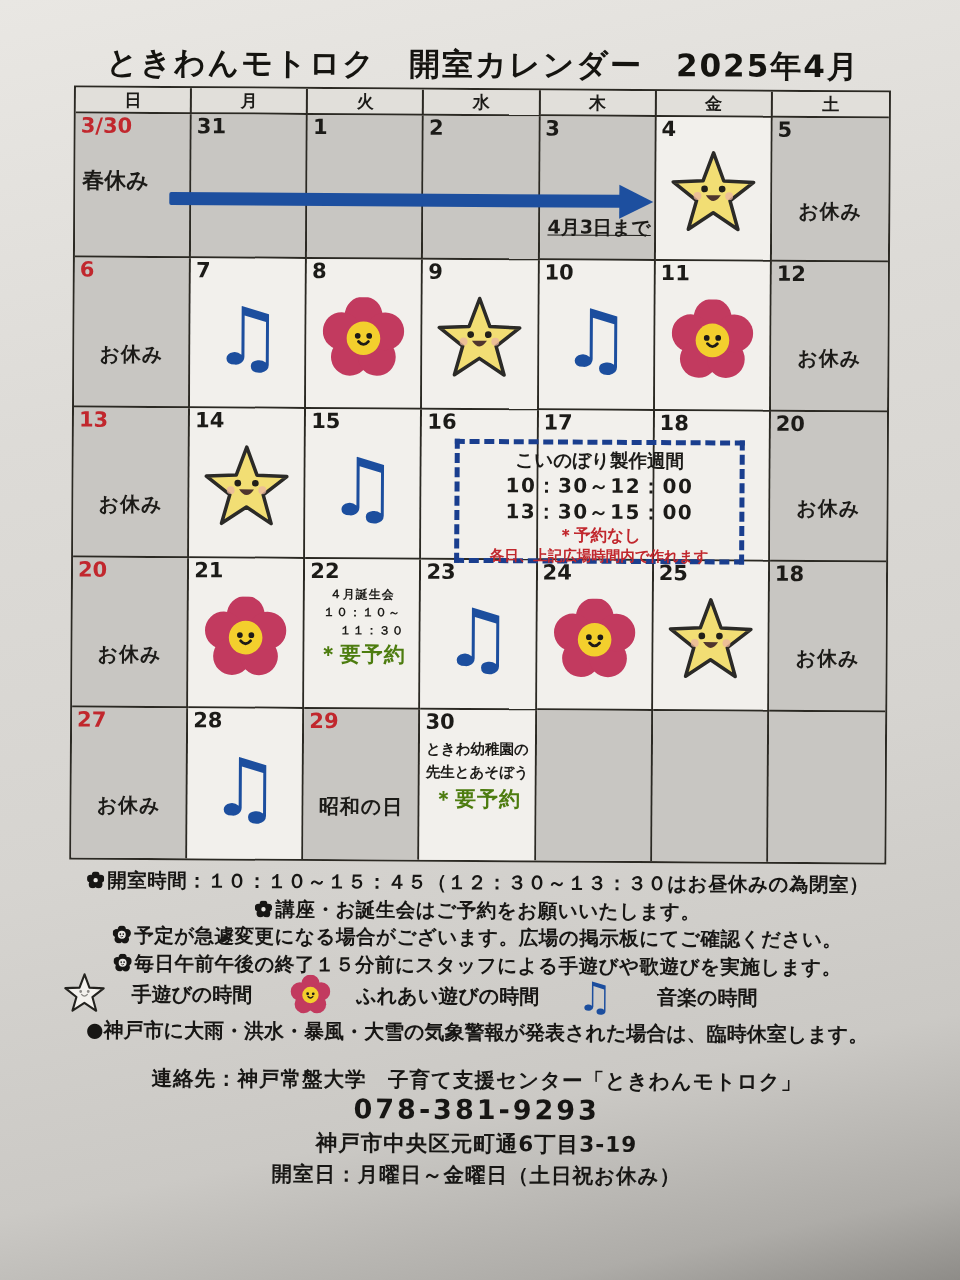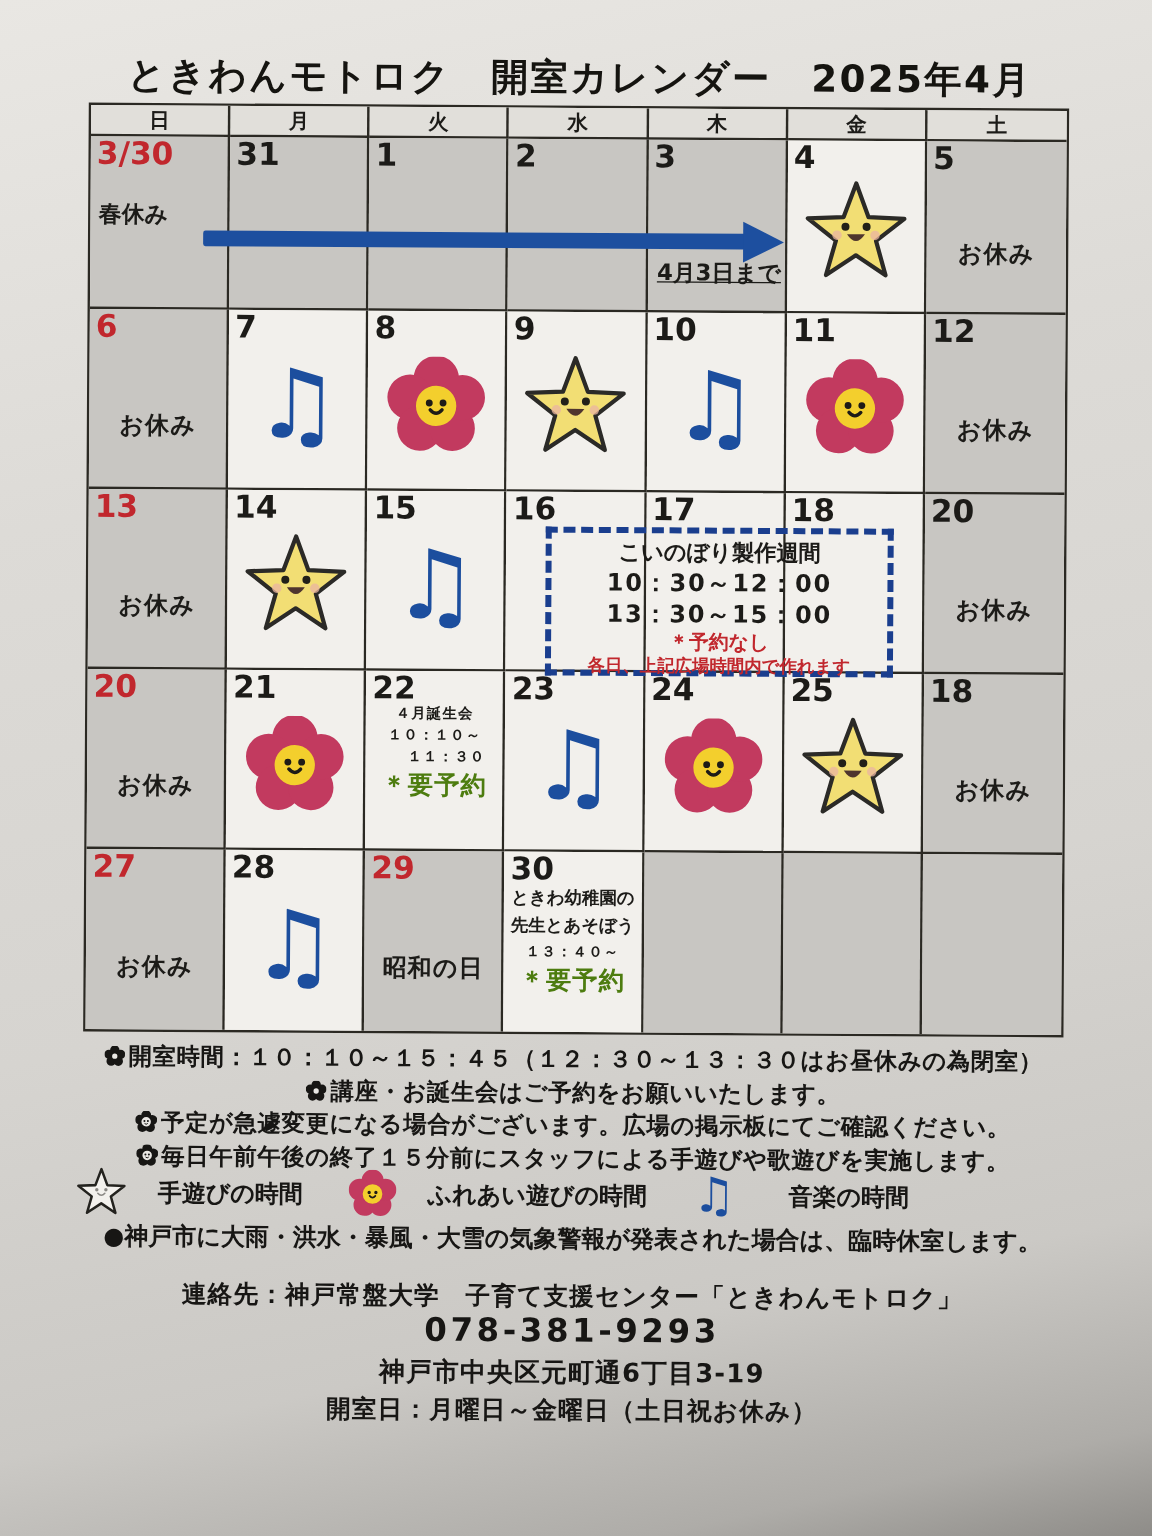--- a/index.html
+++ b/index.html
@@ -15,24 +15,24 @@
   .cal-wrap{position:absolute;left:71px;top:88px;width:817px;border:2.5px solid #2b2923;background:#f2f0ec;box-sizing:border-box;}
   .cal-header{display:grid;grid-template-columns:repeat(7,1fr);height:26px;background:#e1dfda;}
   .hcell{border-right:2.5px solid #2b2923;border-bottom:2.5px solid #2b2923;display:flex;align-items:center;justify-content:center;
     font-size:17px;font-weight:700;color:#1c1b18;box-sizing:border-box;}
   .hcell:last-child{border-right:none;}
   .cal-row{display:grid;grid-template-columns:repeat(7,1fr);}
   .cell{position:relative;border-right:2.5px solid #2b2923;border-bottom:2.5px solid #2b2923;background:#f2f0ec;box-sizing:border-box;}
   .cell:last-child{border-right:none;}
   .cal-row:last-child .cell{border-bottom:none;}
   .cell.shaded{background:#c8c6c2;}
-  .dnum{position:absolute;top:2px;left:5px;font-size:26px;font-weight:700;line-height:1;color:#1c1b18;text-align:right;}
+  .dnum{position:absolute;top:2px;left:5px;font-size:21px;font-weight:700;line-height:1;color:#1c1b18;text-align:right;}
   .red{color:#c1272d;}
   .clabel{position:absolute;top:56%;left:0;width:100%;text-align:center;font-size:20px;font-weight:700;color:#1c1b18;letter-spacing:1px;}
-  .clabel.left{width:auto;left:7px;top:52px;font-size:19px;letter-spacing:0;}
+  .clabel.left{width:auto;left:7px;top:52px;font-size:22px;letter-spacing:0;}
   .icon-wrap{position:absolute;inset:0;display:flex;align-items:center;justify-content:center;padding-top:10px;}
   .note-glyph{font-size:80px;color:#1c4e9e;line-height:0.9;}
   .lines{position:absolute;top:26px;left:0;width:100%;text-align:center;font-weight:700;}
   .lines.tight{top:28px;}
   .line{font-size:12px;line-height:1.5;color:#1c1b18;letter-spacing:1px;}
   .line.small{font-size:14.5px;letter-spacing:0;line-height:1.6;}
   .line.indent{padding-left:20px;}
   .line.redline{color:#4d7c0f;font-size:21px;}
   
   .arrow-shaft{position:absolute;left:94px;top:104px;width:452px;height:13px;background:#1d4f9f;border-radius:2px;}
@@ -304,21 +304,20 @@
           </div>
           <div class="cell shaded">
             <span class="dnum red">29</span>
             <div class="clabel red">昭和の日</div>
           </div>
           <div class="cell">
             <span class="dnum">30</span>
             <div class="lines tight">
               <div class="line small">ときわ幼稚園の</div>
               <div class="line small">先生とあそぼう</div>
-              <div class="line">１３：４０～</div>
               <div class="line redline">＊要予約</div>
             </div>
           </div>
           <div class="cell shaded"></div>
           <div class="cell shaded"></div>
           <div class="cell shaded"></div>
         </div>
       </div>
 
     <div class="arrow-shaft"></div>

